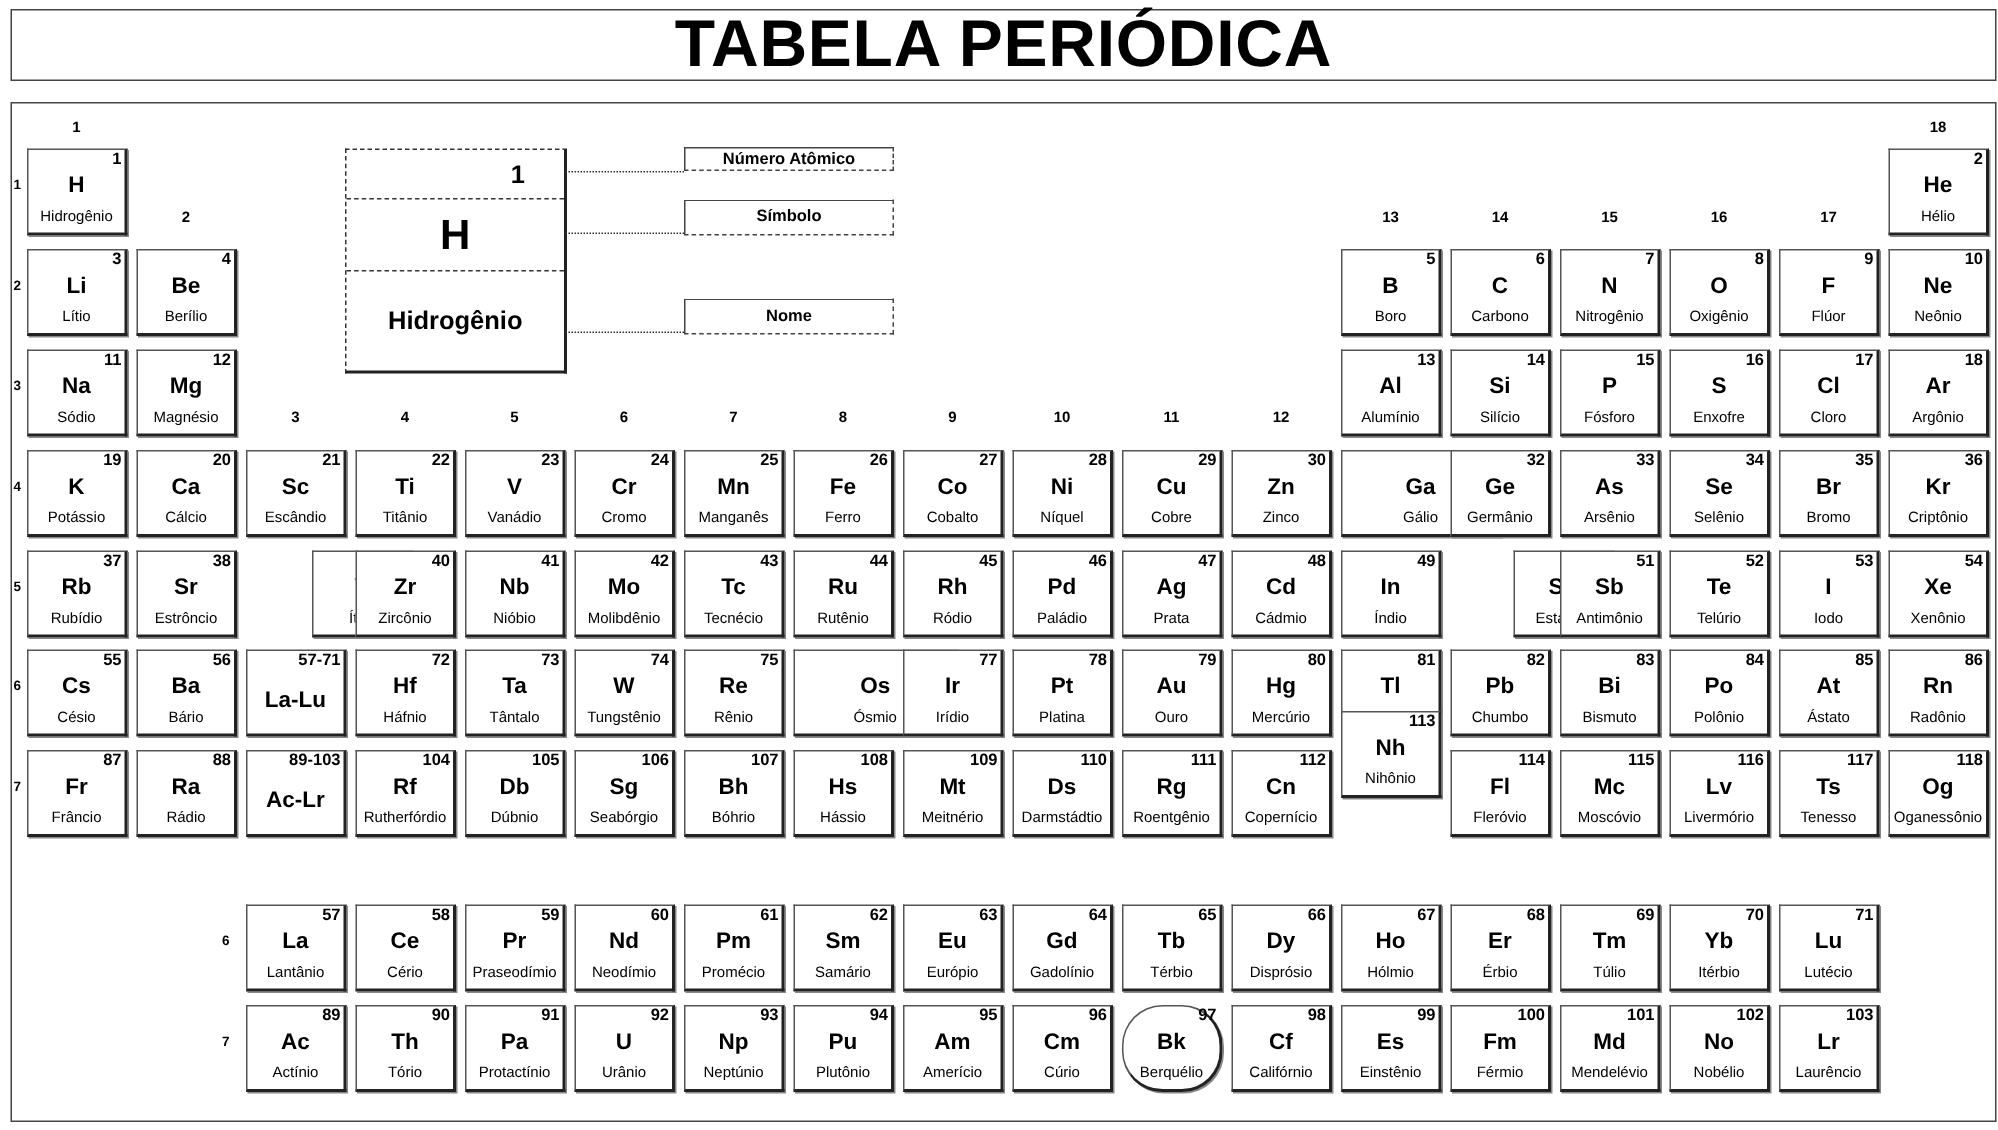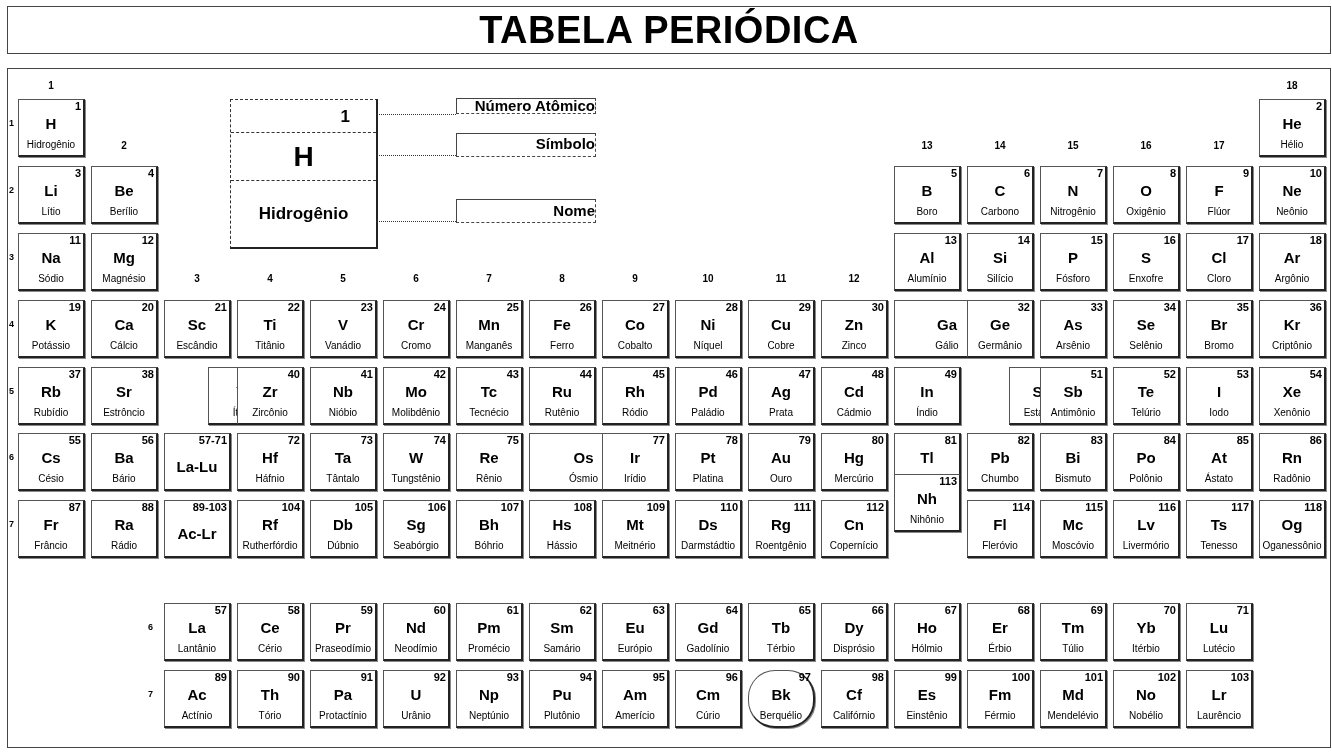--- a/index.html
+++ b/index.html
@@ -1,32 +1,32 @@
 <!DOCTYPE html>
 <html><head>
 <meta charset="utf-8">
 <style>
   html,body{margin:0;padding:0;background:#fff;}
   body{width:1332px;height:753px;position:relative;overflow:hidden;font-family:"Liberation Sans",sans-serif;color:#000;}
   .title-box{position:absolute;left:7px;top:6px;width:1322px;height:46px;border:1px solid #444;display:flex;align-items:center;justify-content:center;}
-  .title-box span{font-size:38px;font-weight:bold;letter-spacing:0.5px;line-height:1;}
+  .title-box span{font-size:44px;font-weight:bold;letter-spacing:0.5px;line-height:1;}
   .frame{position:absolute;left:7px;top:68px;width:1322px;height:678px;border:1px solid #444;}
   .cell{position:absolute;width:64px;height:55px;border:1px solid #555;border-right:2px solid #222;border-bottom:2px solid #222;box-shadow:1px 1px 0 #888;background:#fff;box-sizing:content-box;}
   .cell .num{position:absolute;right:2px;top:0px;font-size:11px;font-weight:bold;line-height:13px;}
   .cell .sym{position:absolute;left:0;right:0;top:15px;text-align:center;font-size:15px;font-weight:bold;line-height:18px;}
   .cell .name{position:absolute;left:0;right:0;top:39px;text-align:center;font-size:10px;line-height:12px;white-space:nowrap;}
   .cell.range .sym{top:24px;}
   .glabel{position:absolute;width:66px;text-align:center;font-size:10px;font-weight:bold;}
   .plabel{position:absolute;font-size:9px;font-weight:bold;}
   .legend{position:absolute;left:230px;top:99px;width:145px;height:147px;border:1px dashed #333;border-right:2px solid #222;border-bottom:2px solid #222;}
   .legend .lnum{position:absolute;left:0;right:0;top:0;height:32px;border-bottom:1px dashed #333;}
   .legend .lnum span{position:absolute;right:26px;top:7px;font-size:17px;font-weight:bold;}
   .legend .lsym{position:absolute;left:0;right:0;top:33px;height:47px;border-bottom:1px dashed #333;text-align:center;font-size:28px;font-weight:bold;line-height:47px;}
   .legend .lname{position:absolute;left:0;right:0;top:104px;text-align:center;font-size:17px;font-weight:bold;}
-  .lbox{position:absolute;left:456px;width:138px;border:1px solid #444;border-right:1px dashed #444;border-bottom:1px dashed #444;font-size:15px;font-weight:bold;text-align:right;}
+  .lbox{position:absolute;left:456px;width:138px;border:1px solid #444;border-right:1px dashed #444;border-bottom:1px dashed #444;font-size:11px;font-weight:bold;text-align:center;}
   .leader{position:absolute;left:377px;width:79px;border-top:1px dotted #333;height:0;}
 </style>
 </head>
 <body>
 
 <div class="title-box">
   <span>TABELA PERIÓDICA</span>
 </div>
 
 <div class="frame"></div>

